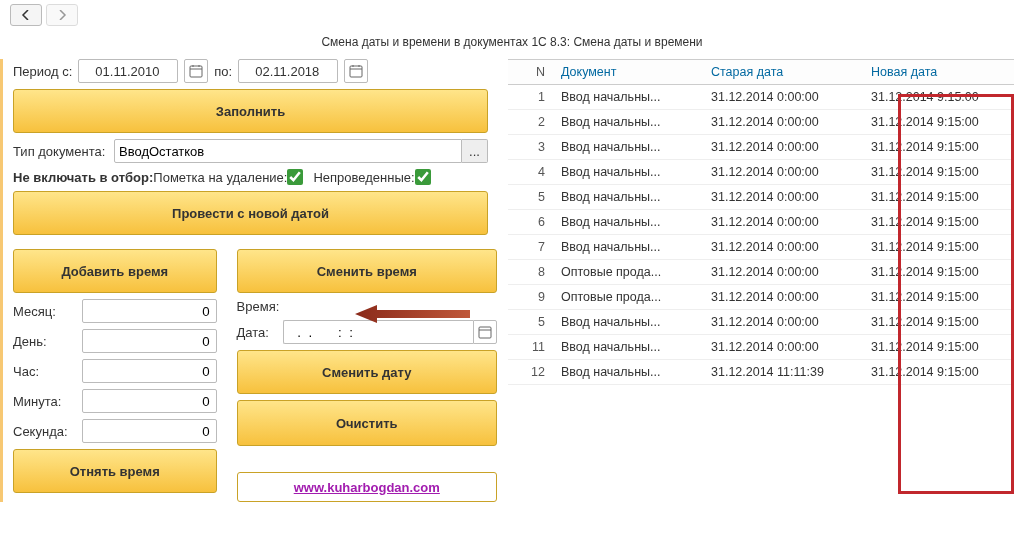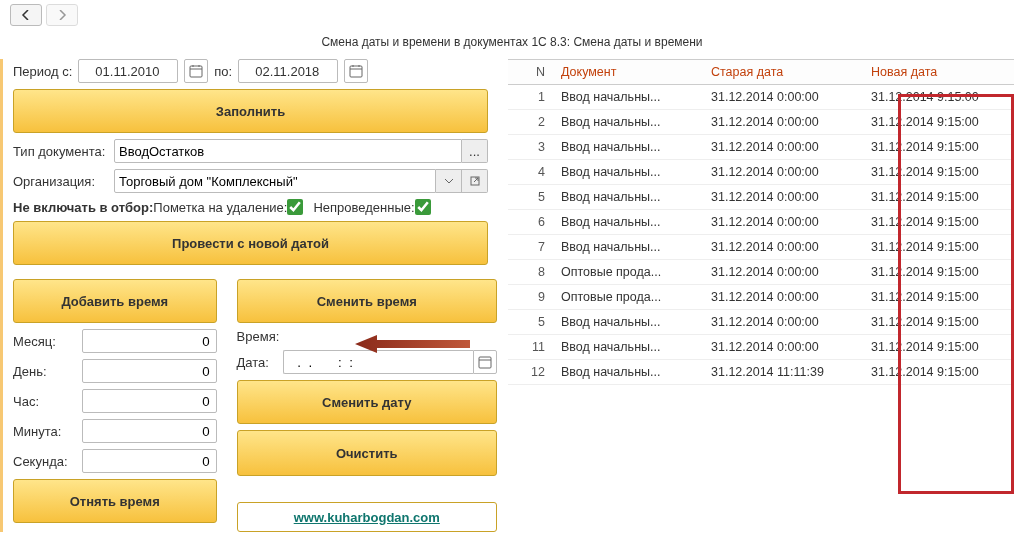--- a/index.html
+++ b/index.html
@@ -23,28 +23,28 @@
 
   .two-col { display: flex; gap: 20px; margin-top: 14px; }
   .col { flex: 1; }
   .field-row { display:flex; align-items:center; justify-content:space-between; margin-bottom:6px; gap:14px;}
   .num-input { width: 135px; height:24px; border:1px solid #bbb; border-radius:2px; text-align:right; padding:0 6px;}
   .time-input { height:24px; border:1px solid #bbb; border-radius:2px; padding:0 6px; flex:1;}
   .date-w-btn { flex:1; display:flex;}
   .date-w-btn .time-input{ border-top-right-radius:0; border-bottom-right-radius:0; border-right:none;}
   .date-w-btn .date-icon-btn{ border-top-left-radius:0; border-bottom-left-radius:0;}
   .link-box { height: 30px; border: 1px solid #c9a227; border-radius: 3px; display:flex; align-items:center; justify-content:center; }
-  .link-box a { color: #0f766e; font-weight: bold; text-decoration: underline; cursor:pointer; }
+  .link-box a { color: #a21caf; font-weight: bold; text-decoration: underline; cursor:pointer; }
 
   .arrow-container { position:relative; }
   .arrow { position: absolute; top: 4px; left: 118px; pointer-events:none; }
 
   table { border-collapse: collapse; width: 100%; }
   th, td { font-size: 12.5px; padding: 5px 8px; text-align: left; white-space: nowrap; }
-  thead th { border-top:1px solid #ccc; border-bottom: 1px solid #ccc; font-weight: normal; color:#c2410c; background:#fdfdfd;}
+  thead th { border-top:1px solid #ccc; border-bottom: 1px solid #ccc; font-weight: normal; color:#0369a1; background:#fdfdfd;}
   tbody tr { border-bottom: 1px solid #eee; }
   tbody td:first-child, thead th:first-child{ text-align: right; color:#555; width:45px;}
   .col-doc{ width:150px;}
   .col-old{ width:160px;}
   .red-box { position: absolute; top: 35px; right: 0; width: 116px; height: 400px; border: 3px solid #c1272d; pointer-events:none; }
   .bold { font-weight: bold; }
   .dots-input{ display:flex; flex:1;}
   .dots-input .text-input{ flex:1; border-top-right-radius:0; border-bottom-right-radius:0;}
   .dots-input .small-btn{ border-top-left-radius:0; border-bottom-left-radius:0; border-left:none;}
   .cal-svg{ width:14px; height:14px;}
@@ -101,39 +101,20 @@
     <div class="yellow-btn yellow-btn-full" style="margin-bottom:6px;">Заполнить</div>
 
     <div class="row">
       <span class="label" style="width:95px">Тип документа:</span>
       <div class="dots-input">
         <input class="text-input" value="ВводОстатков" style="">
         <span class="small-btn">...</span>
       </div>
     </div>
 
-    <div class="row">
-      <span class="label" style="width:95px">Организация:</span>
-      <div class="org-field">
-        <input class="text-input" value="Торговый дом &quot;Комплексный&quot;" style="">
-        <div class="org-btns">
-          <span class="small-btn">
-            <svg width="8" height="8" viewBox="0 0 8 8">
-                <path d="M0 2 L4 6 L8 2" stroke="#666" fill="none"></path>
-              </svg>
-          </span>
-          <span class="small-btn">
-            <svg width="10" height="10" viewBox="0 0 10 10">
-                <rect x="1" y="1" width="8" height="8" fill="none" stroke="#666"></rect>
-                <path d="M4 6 L8 2 M5 2 H8 V5" stroke="#666" fill="none"></path>
-              </svg>
-          </span>
-        </div>
-      </div>
-    </div>
 
     <div class="row" style="gap:0">
       <span class="label bold">Не включать в отбор:</span>
       <span class="label">Пометка на удаление:</span>
       <input type="checkbox" class="cb" checked="" style="">
       <span style="width:10px"></span>
       <span class="label">Непроведенные:</span>
       <input type="checkbox" class="cb" checked="" style="">
     </div>
 

